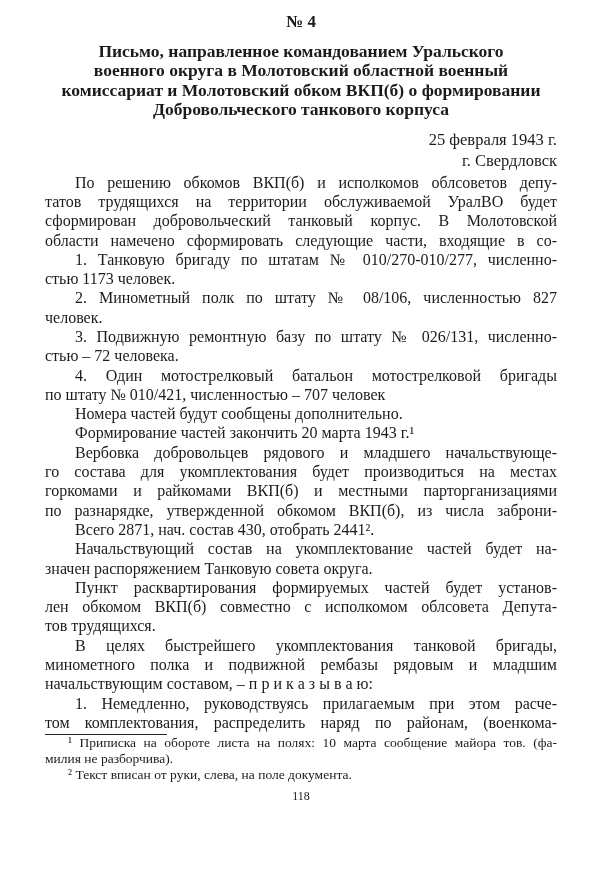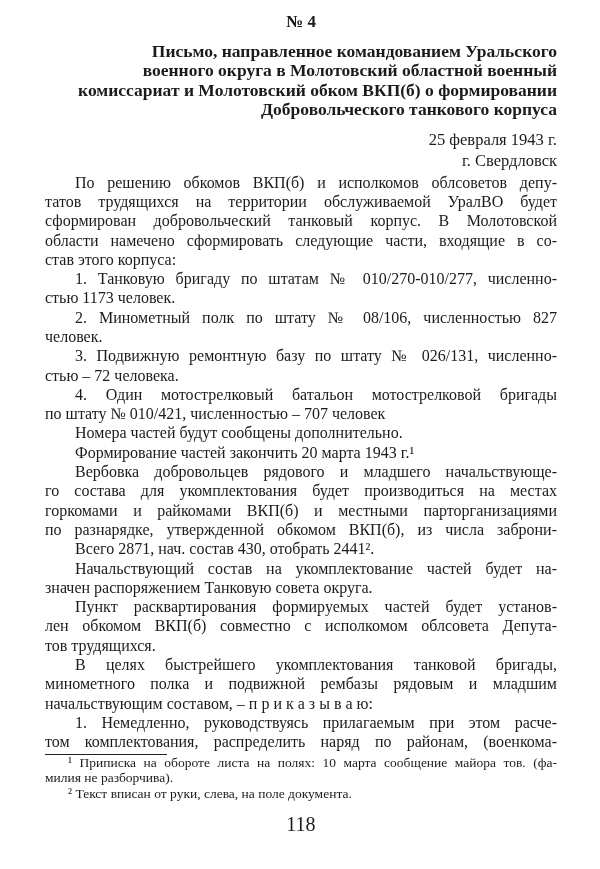--- a/index.html
+++ b/index.html
@@ -19,21 +19,21 @@
     text-align: center;
     font-weight: bold;
     font-size: 17px;
     line-height: 20px;
   }
   .title {
     margin-top: 10px;
     font-weight: bold;
     font-size: 17.5px;
     line-height: 19.4px;
-    text-align: right;
+    text-align: center;
   }
   .dateline {
     margin-top: 9px;
     font-size: 16.5px;
     line-height: 21px;
     text-align: right;
   }
   .body-text {
     margin-top: 2px;
     font-size: 16px;
@@ -51,23 +51,23 @@
     height: 0;
     border-top: 1px solid #222222;
   }
   .footnotes {
     margin-top: 0;
     font-size: 13.5px;
     line-height: 15.8px;
   }
   .footnotes .line.indent { text-indent: 23px; }
   .page-number {
-    margin-top: 13px;
+    margin-top: 4px;
     text-align: center;
-    font-size: 20px;
+    font-size: 12px;
     line-height: 18px;
   }
 </style>
 </head>
 <body>
 
 <div class="page">
 
   <div class="doc-number">№ 4</div>
 
@@ -81,21 +81,20 @@
   <div class="dateline">
     <div>25 февраля 1943 г.</div>
     <div>г. Свердловск</div>
   </div>
 
   <div class="body-text">
       <div class="line indent">По решению обкомов ВКП(б) и исполкомов облсоветов депу-</div>
       <div class="line">татов трудящихся на территории обслуживаемой УралВО будет</div>
       <div class="line">сформирован добровольческий танковый корпус. В Молотовской</div>
       <div class="line">области намечено сформировать следующие части, входящие в со-</div>
-      <div class="line end">став этого корпуса:</div>
       <div class="line indent">1. Танковую бригаду по штатам № 010/270-010/277, численно-</div>
       <div class="line end">стью 1173 человек.</div>
       <div class="line indent">2. Минометный полк по штату № 08/106, численностью 827</div>
       <div class="line end">человек.</div>
       <div class="line indent">3. Подвижную ремонтную базу по штату № 026/131, численно-</div>
       <div class="line end">стью – 72 человека.</div>
       <div class="line indent">4. Один мотострелковый батальон мотострелковой бригады</div>
       <div class="line end">по штату № 010/421, численностью – 707 человек</div>
       <div class="line indent end">Номера частей будут сообщены дополнительно.</div>
       <div class="line indent end">Формирование частей закончить 20 марта 1943 г.¹</div>

